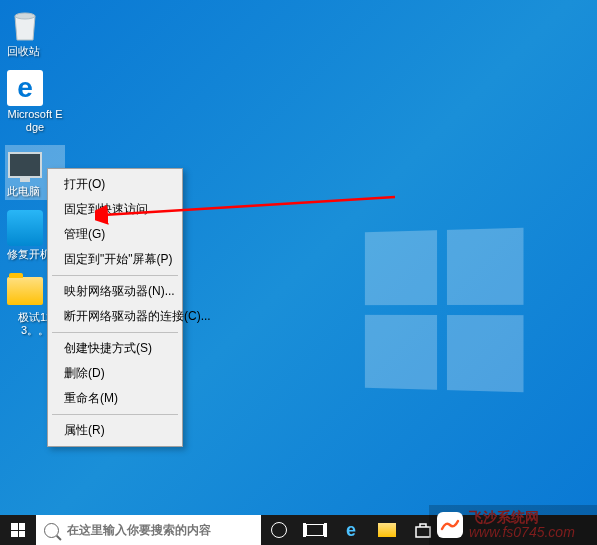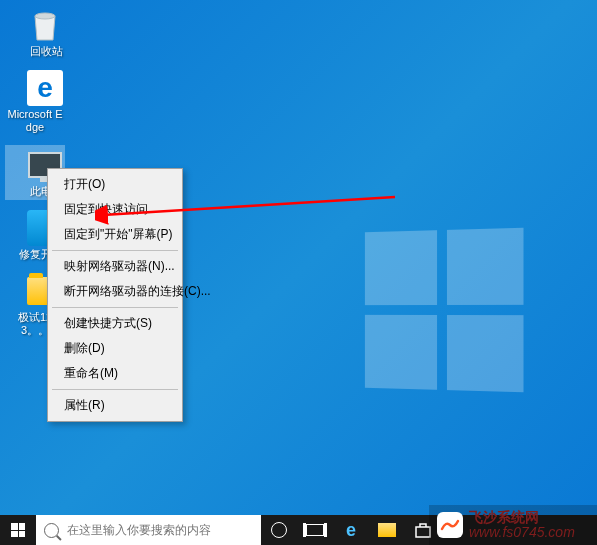--- a/index.html
+++ b/index.html
@@ -36,21 +36,21 @@
       top: 5px;
       left: 5px;
       display: flex;
       flex-direction: column;
       gap: 8px;
     }
     .desktop-icon {
       width: 60px;
       display: flex;
       flex-direction: column;
-      align-items: flex-end;
+      align-items: flex-start;
       cursor: pointer;
       padding: 2px;
     }
     .desktop-icon.selected {
       background: rgba(255,255,255,0.3);
     }
     .icon-img {
       width: 36px;
       height: 36px;
       display: flex;
@@ -215,20 +215,21 @@
       right: -4px;
       transform: rotate(45deg);
     }
     .search-input {
       flex: 1;
       border: none;
       outline: none;
       font-size: 12px;
       background: transparent;
       color: #333;
+      font-weight: bold;
     }
     
     .task-icon {
       width: 36px;
       height: 30px;
       display: flex;
       align-items: center;
       justify-content: center;
       cursor: pointer;
       color: white;
@@ -345,20 +346,21 @@
       <div class="folder-icon-box"></div>
     </div>
     <div class="icon-label">极试123。。</div>
   </div>
 
 </div>
 
 <div class="context-menu">
   <div class="menu-item">打开(O)</div>
   <div class="menu-item">固定到快速访问</div>
+  <div class="menu-item">管理(G)</div>
   <div class="menu-item">固定到"开始"屏幕(P)</div>
   <div class="menu-sep"></div>
   <div class="menu-item">映射网络驱动器(N)...</div>
   <div class="menu-item">断开网络驱动器的连接(C)...</div>
   <div class="menu-sep"></div>
   <div class="menu-item">创建快捷方式(S)</div>
   <div class="menu-item">删除(D)</div>
   <div class="menu-item">重命名(M)</div>
   <div class="menu-sep"></div>
   <div class="menu-item">属性(R)</div>

